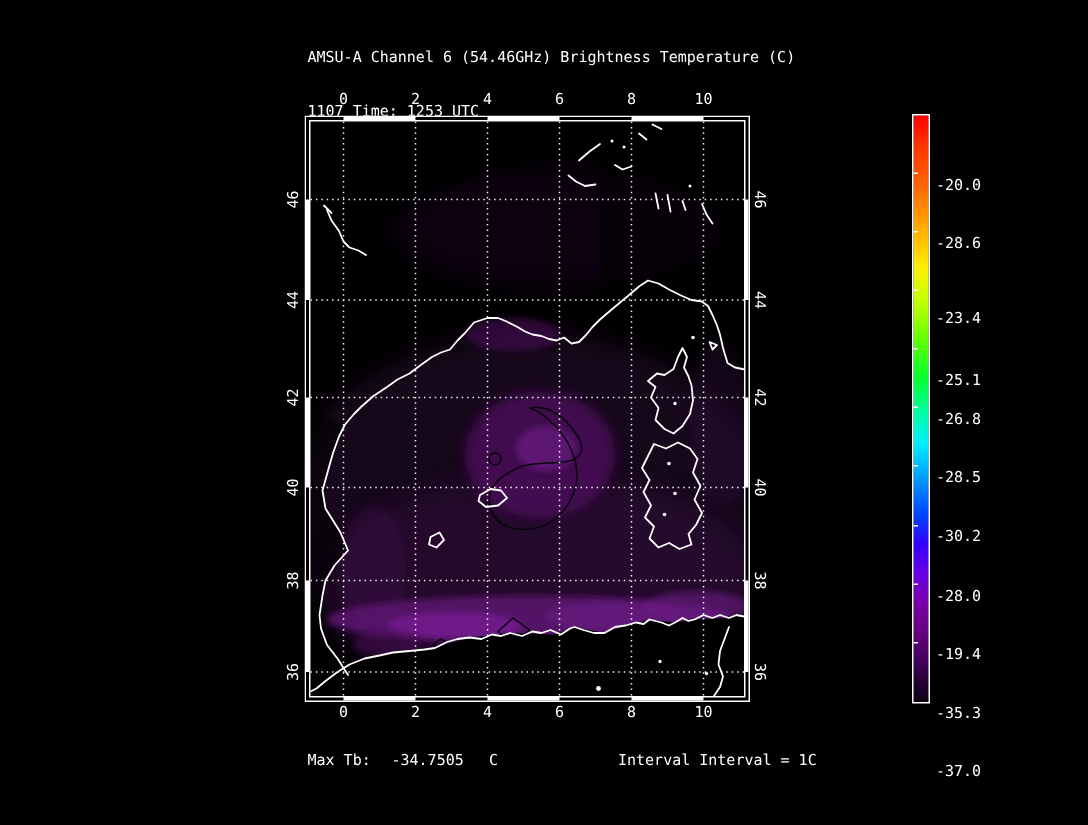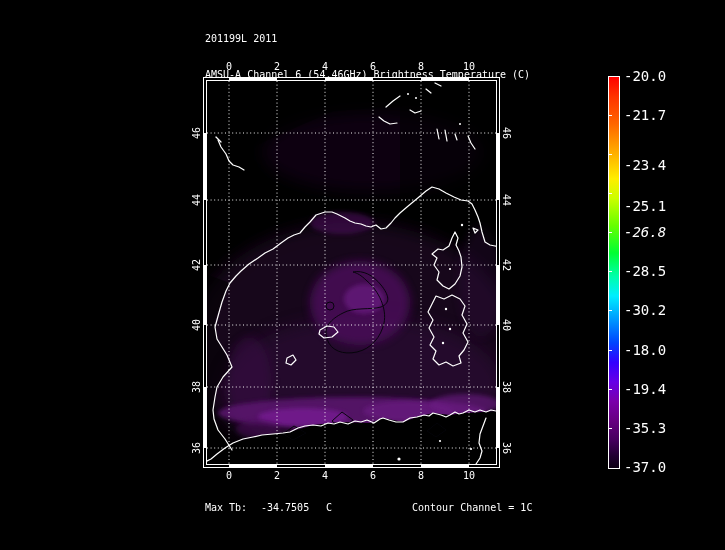--- a/index.html
+++ b/index.html
@@ -13,29 +13,28 @@
   .ytick{position:absolute;font-size:10px;color:#fff;}
   .ytick.l{transform:translate(-50%,-50%) rotate(-90deg);}
   .ytick.r{transform:translate(-50%,-50%) rotate(90deg);}
   #colorbar{position:absolute;left:608px;top:76px;width:10px;height:391px;border:1px solid #fff;
     background:linear-gradient(to bottom,
       #ff0000 0%, #ff3300 5%, #ff6600 12%, #ffaa00 19%, #ffee00 26%,
       #ccff00 31%, #66ff00 38%, #00ff33 45%, #00ffaa 51%, #00eeff 56%,
       #0099ff 62%, #0044ff 68%, #3300ff 73%, #6600e6 78%, #7a00aa 83%,
       #660080 88%, #44005c 93%, #200030 97%, #0d0014 100%);}
   .cbtick{position:absolute;left:609px;width:3px;height:1px;background:#fff;}
-  .cblabel{position:absolute;left:624px;font-size:14px;color:#fff;transform:translateY(-50%);white-space:pre;}
+  .cblabel{position:absolute;left:624px;font-size:10px;color:#fff;transform:translateY(-50%);white-space:pre;margin-top:48px;}
 </style>
 </head>
 <body>
 
 <div id="screen">
 
   <div class="titleblock">
-    <div>201199L 2011</div>
     <div>AMSU-A Channel 6 (54.46GHz) Brightness Temperature (C)</div>
     <div>1107 Time: 1253 UTC</div>
     <div>NOAA-19</div>
   </div>
 
   <div id="map-wrap">
     <svg width="297" height="391" viewBox="0 0 297 391">
       <defs>
         <filter id="b1" x="-60%" y="-60%" width="220%" height="220%">
             <feGaussianBlur stdDeviation="8"></feGaussianBlur>
@@ -191,29 +190,29 @@
   <div class="cbtick" style="top:154px;"></div>
   <div class="cbtick" style="top:193px;"></div>
   <div class="cbtick" style="top:232px;"></div>
   <div class="cbtick" style="top:271px;"></div>
   <div class="cbtick" style="top:310px;"></div>
   <div class="cbtick" style="top:350px;"></div>
   <div class="cbtick" style="top:389px;"></div>
   <div class="cbtick" style="top:428px;"></div>
 
   <div class="cblabel" style="top:76px;">-20.0</div>
-  <div class="cblabel" style="top:115px;">-21.7</div>
+  <div class="cblabel" style="top:115px;">-28.6</div>
   <div class="cblabel" style="top:165px;">-23.4</div>
   <div class="cblabel" style="top:206px;">-25.1</div>
-  <div class="cblabel" style="top:232px;font-style:italic;">-26.8</div>
+  <div class="cblabel" style="top:232px;">-26.8</div>
   <div class="cblabel" style="top:271px;">-28.5</div>
   <div class="cblabel" style="top:310px;">-30.2</div>
-  <div class="cblabel" style="top:350px;">-18.0</div>
+  <div class="cblabel" style="top:350px;">-28.0</div>
   <div class="cblabel" style="top:389px;">-19.4</div>
   <div class="cblabel" style="top:428px;">-35.3</div>
   <div class="cblabel" style="top:467px;">-37.0</div>
 
   <div class="t" style="left:205px;top:502px;">Max Tb:</div>
   <div class="t" style="left:261px;top:502px;">-34.7505</div>
   <div class="t" style="left:326px;top:502px;">C</div>
-  <div class="t" style="left:412px;top:502px;">Contour Channel = 1C</div>
+  <div class="t" style="left:412px;top:502px;">Interval Interval = 1C</div>
 
 </div>
 
 </body></html>

